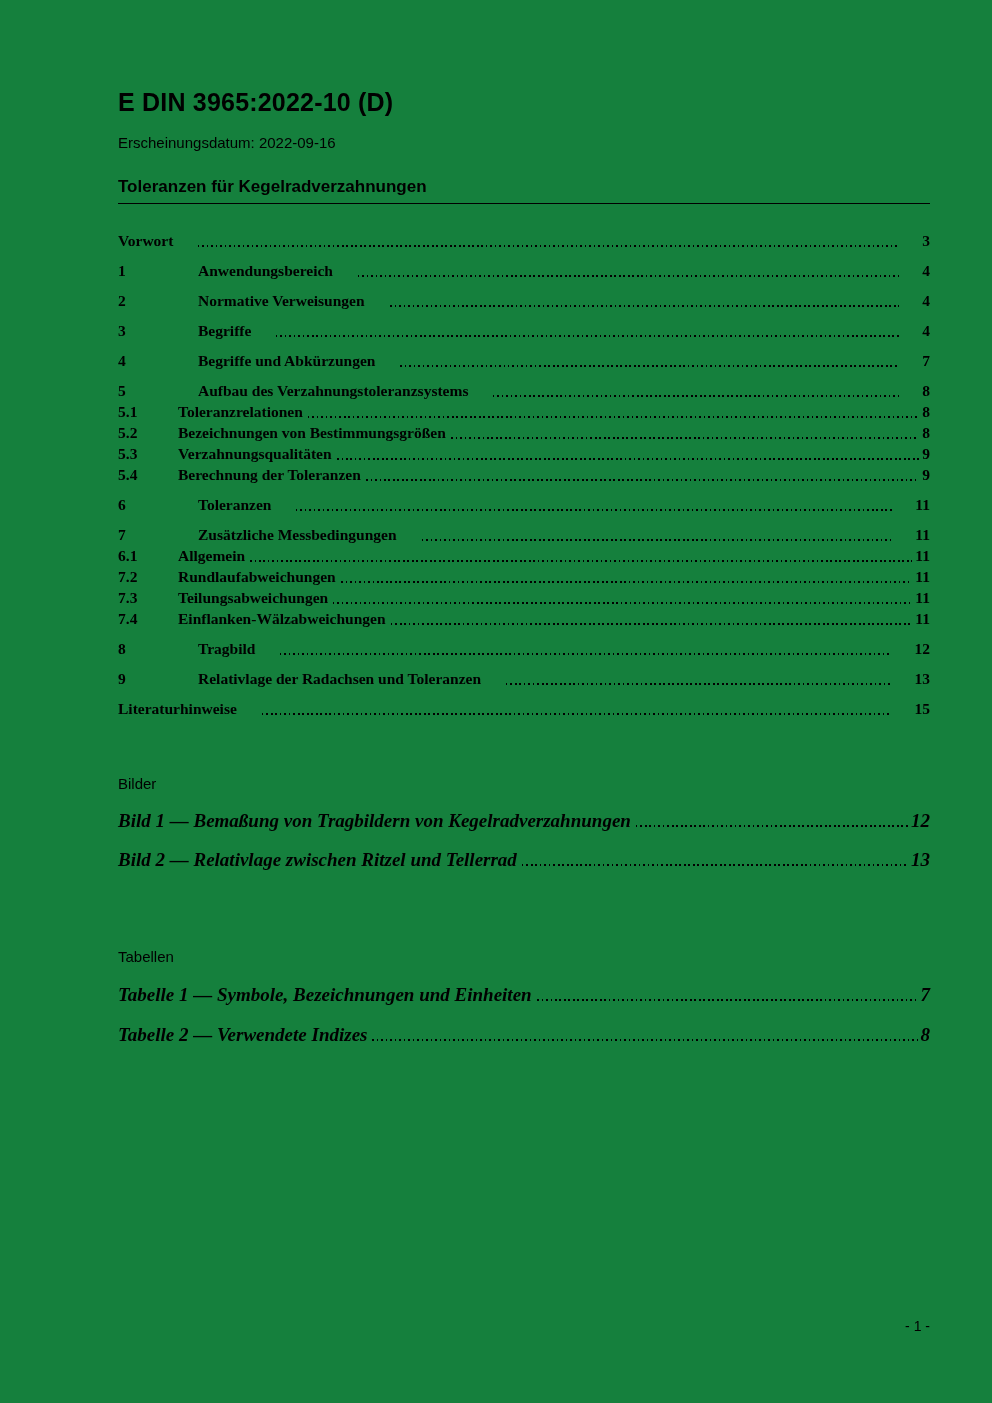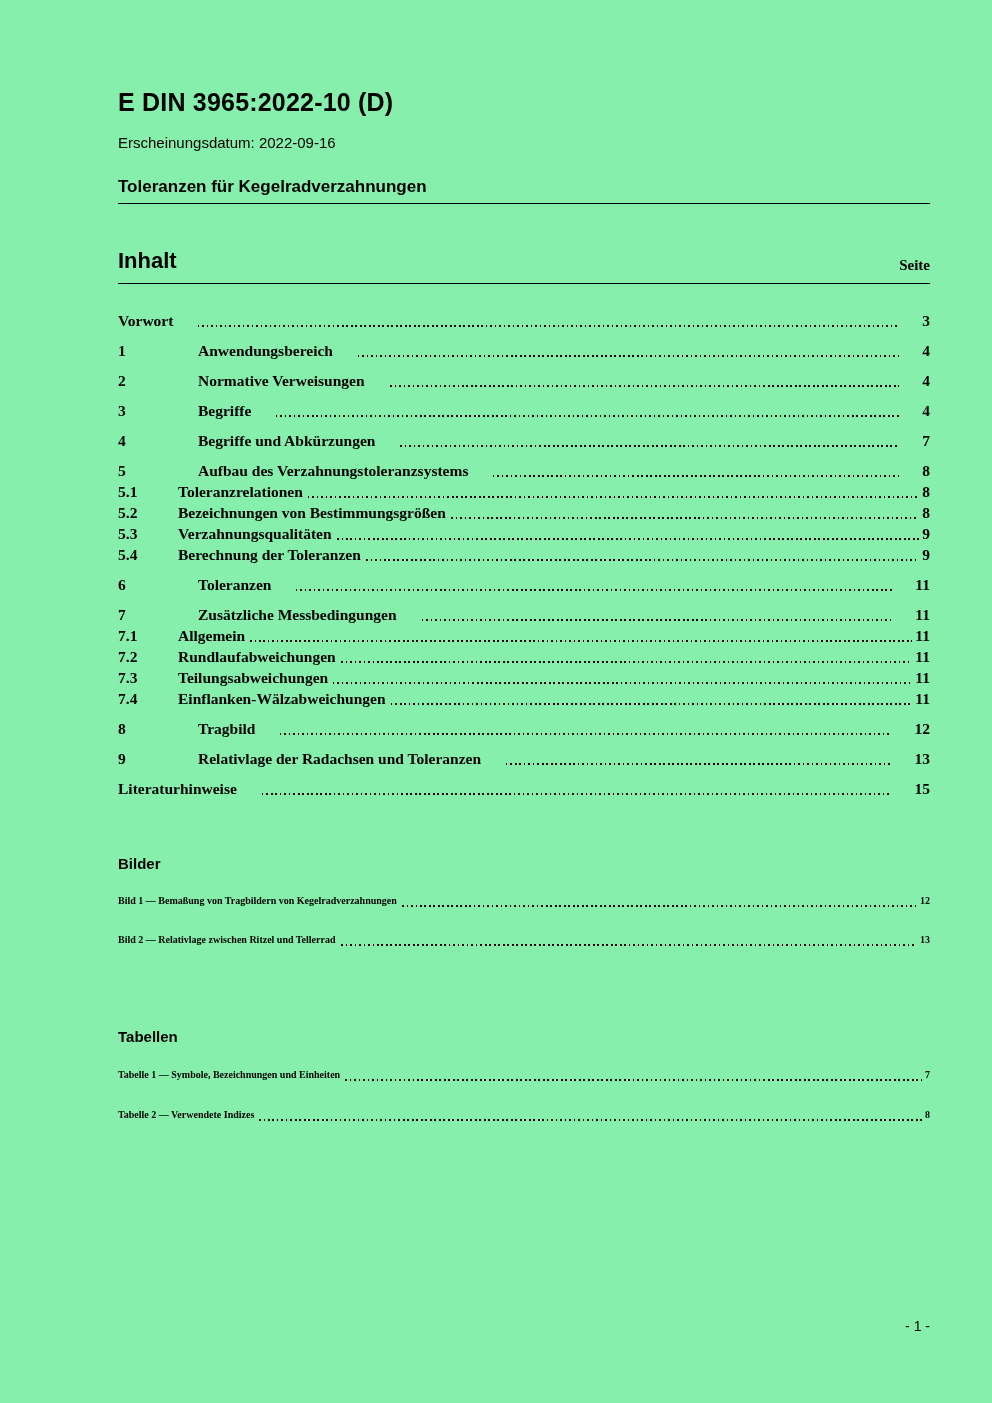--- a/index.html
+++ b/index.html
@@ -1,20 +1,20 @@
 <!DOCTYPE html>
 <html><head>
 <meta charset="utf-8">
 <style>
   html, body { margin: 0; padding: 0; background: #ffffff; }
   .page {
     position: relative;
     width: 992px;
     height: 1403px;
-    background: #86efac;
+    background: #15803d;
     color: #000000;
     font-family: "Liberation Sans", sans-serif;
     overflow: hidden;
   }
   .content { padding: 88px 62px 0 118px; }
 
   .doc-id {
     font-size: 25px;
     font-weight: bold;
     line-height: 28px;
@@ -60,28 +60,29 @@
     min-width: 12px;
     height: 2px;
     margin: 0 3px 4px 5px;
     background-image: repeating-linear-gradient(to right, #000 0, #000 1.5px, transparent 1.5px, transparent 4.5px);
   }
   .toc-row .pg { flex: 0 0 auto; white-space: nowrap; }
 
   .section-heading {
     font-family: "Liberation Sans", sans-serif;
     font-size: 15px;
-    font-weight: bold;
+    font-weight: normal;
   }
   .bilder-heading { margin-top: 56px; }
   .tabellen-heading { margin-top: 78px; }
   .fig-list {
     font-family: "Liberation Serif", serif;
     font-weight: bold;
-    font-size: 10px;
+    font-size: 19px;
+    font-style: italic;
   }
   .fig-list .toc-row { margin-top: 19px; }
   .tab-list .toc-row { margin-top: 20px; }
 
   .footer {
     position: absolute;
     top: 1318px;
     right: 62px;
     font-size: 14px;
     font-family: "Liberation Sans", sans-serif;
@@ -91,24 +92,20 @@
 </head>
 <body>
 
 <div class="page">
   <div class="content">
 
     <div class="doc-id">E DIN 3965:2022-10 (D)</div>
     <div class="pubdate">Erscheinungsdatum: 2022-09-16</div>
     <div class="doc-title">Toleranzen für Kegelradverzahnungen</div>
 
-    <div class="toc-header">
-      <span class="toc-heading">Inhalt</span>
-      <span class="page-col-label">Seite</span>
-    </div>
 
     <nav class="toc-body" id="toc-entries">
         <div class="toc-row major">
           <span class="title">Vorwort</span>
           <span class="leader"></span>
           <span class="pg">3</span>
         </div>
         <div class="toc-row major">
           <span class="num">1</span>
           <span class="title">Anwendungsbereich</span>
@@ -169,21 +166,21 @@
           <span class="leader"></span>
           <span class="pg">11</span>
         </div>
         <div class="toc-row major">
           <span class="num">7</span>
           <span class="title">Zusätzliche Messbedingungen</span>
           <span class="leader"></span>
           <span class="pg">11</span>
         </div>
         <div class="toc-row">
-          <span class="num">7.1</span>
+          <span class="num">6.1</span>
           <span class="title">Allgemein</span>
           <span class="leader"></span>
           <span class="pg">11</span>
         </div>
         <div class="toc-row">
           <span class="num">7.2</span>
           <span class="title">Rundlaufabweichungen</span>
           <span class="leader"></span>
           <span class="pg">11</span>
         </div>

